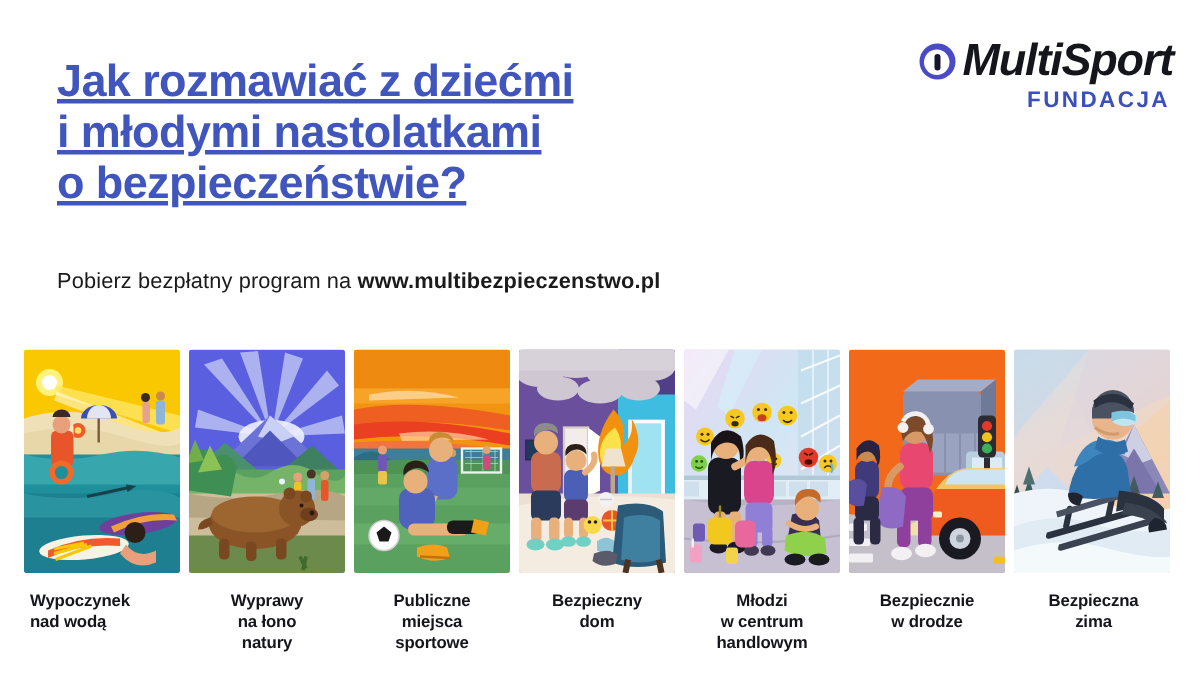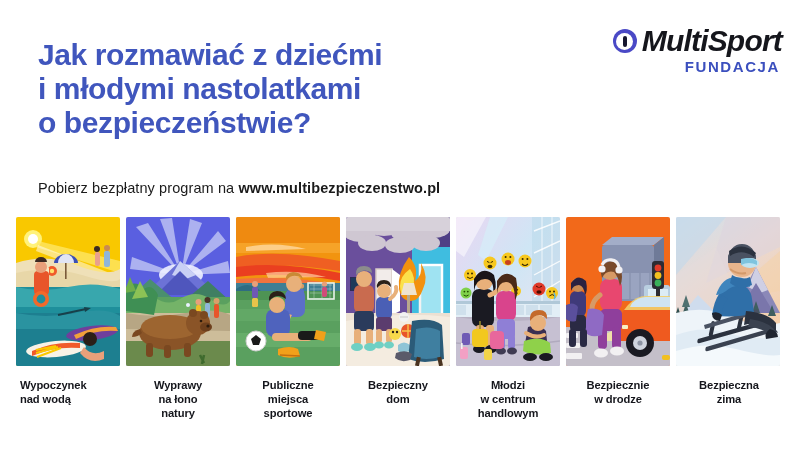--- a/index.html
+++ b/index.html
@@ -26,21 +26,21 @@
     position: absolute;
     left: 38px;
     top: 38px;
     width: 540px;
     color: #4056bd;
     font-size: 30px;
     line-height: 34px;
     font-weight: bold;
     letter-spacing: -0.4px;
   }
-  .headline .hl-line { display: block; }
+  .headline .hl-line { display: block; text-decoration: underline; }
 
   .subline {
     position: absolute;
     left: 38px;
     top: 180px;
     font-size: 14.5px;
     color: #1b1b1b;
     letter-spacing: 0.1px;
   }
   .subline b { font-weight: bold; margin-top: 36px; }
@@ -98,21 +98,21 @@
     color: #3b4fbe;
     letter-spacing: 1.6px;
     line-height: 16px;
     padding-right: 2px;
   }
 
   
   .strip {
     position: absolute;
     left: 16px;
-    top: 217px;
+    top: 233px;
     width: 768px;
     display: flex;
     gap: 6px;
   }
   .card {
     width: 104px;
     flex: 0 0 104px;
   }
   .thumb {
     width: 104px;

